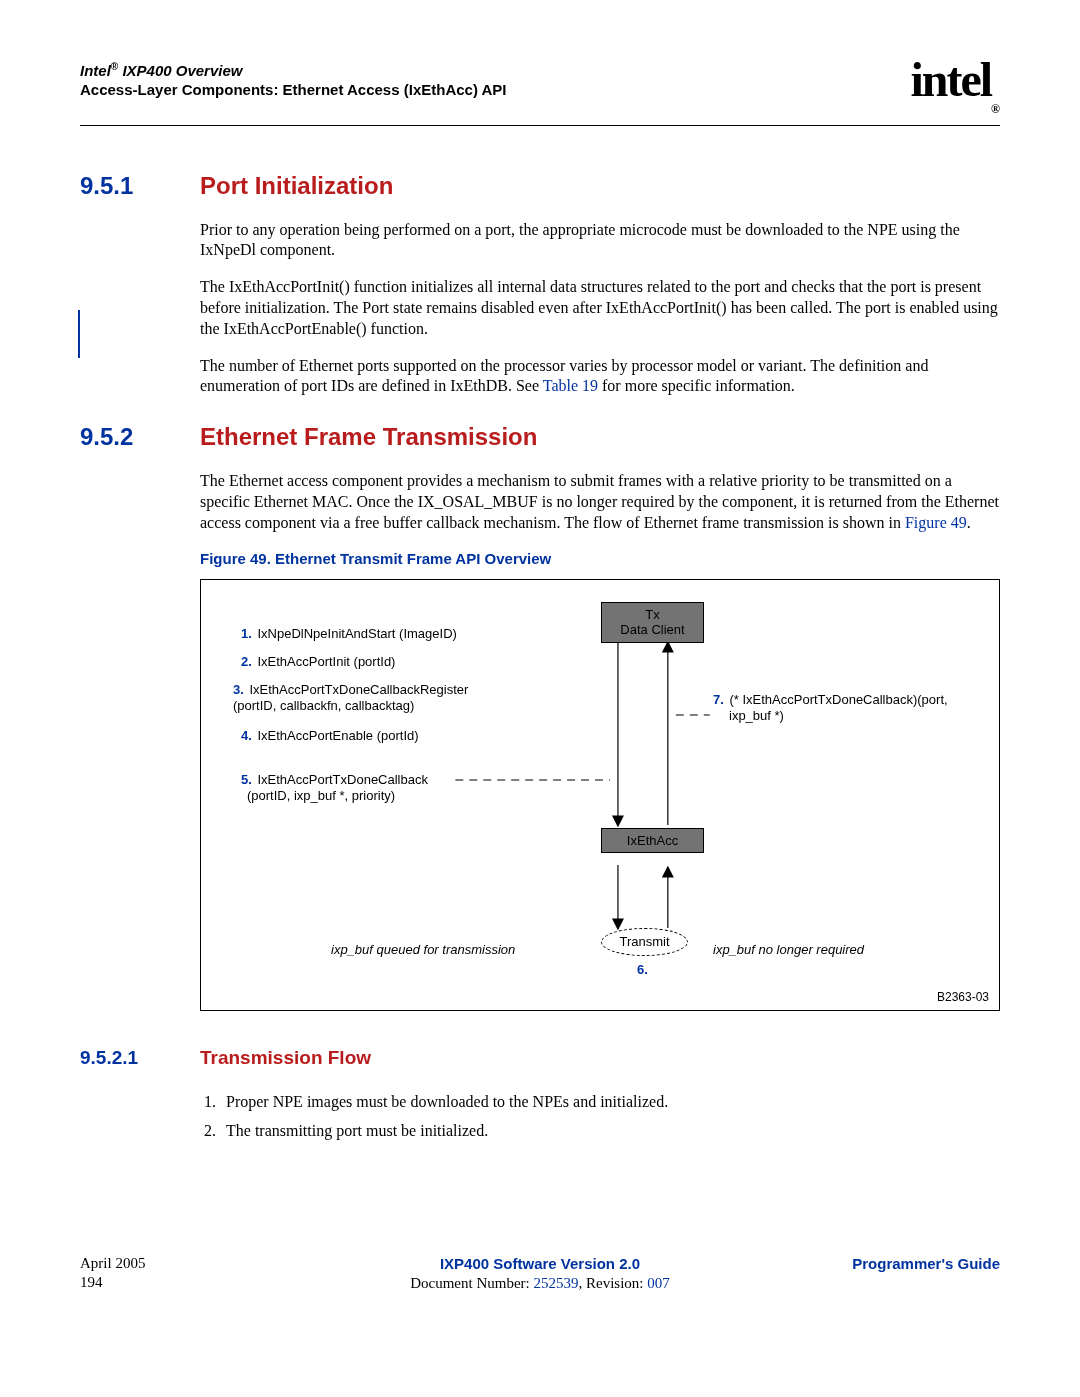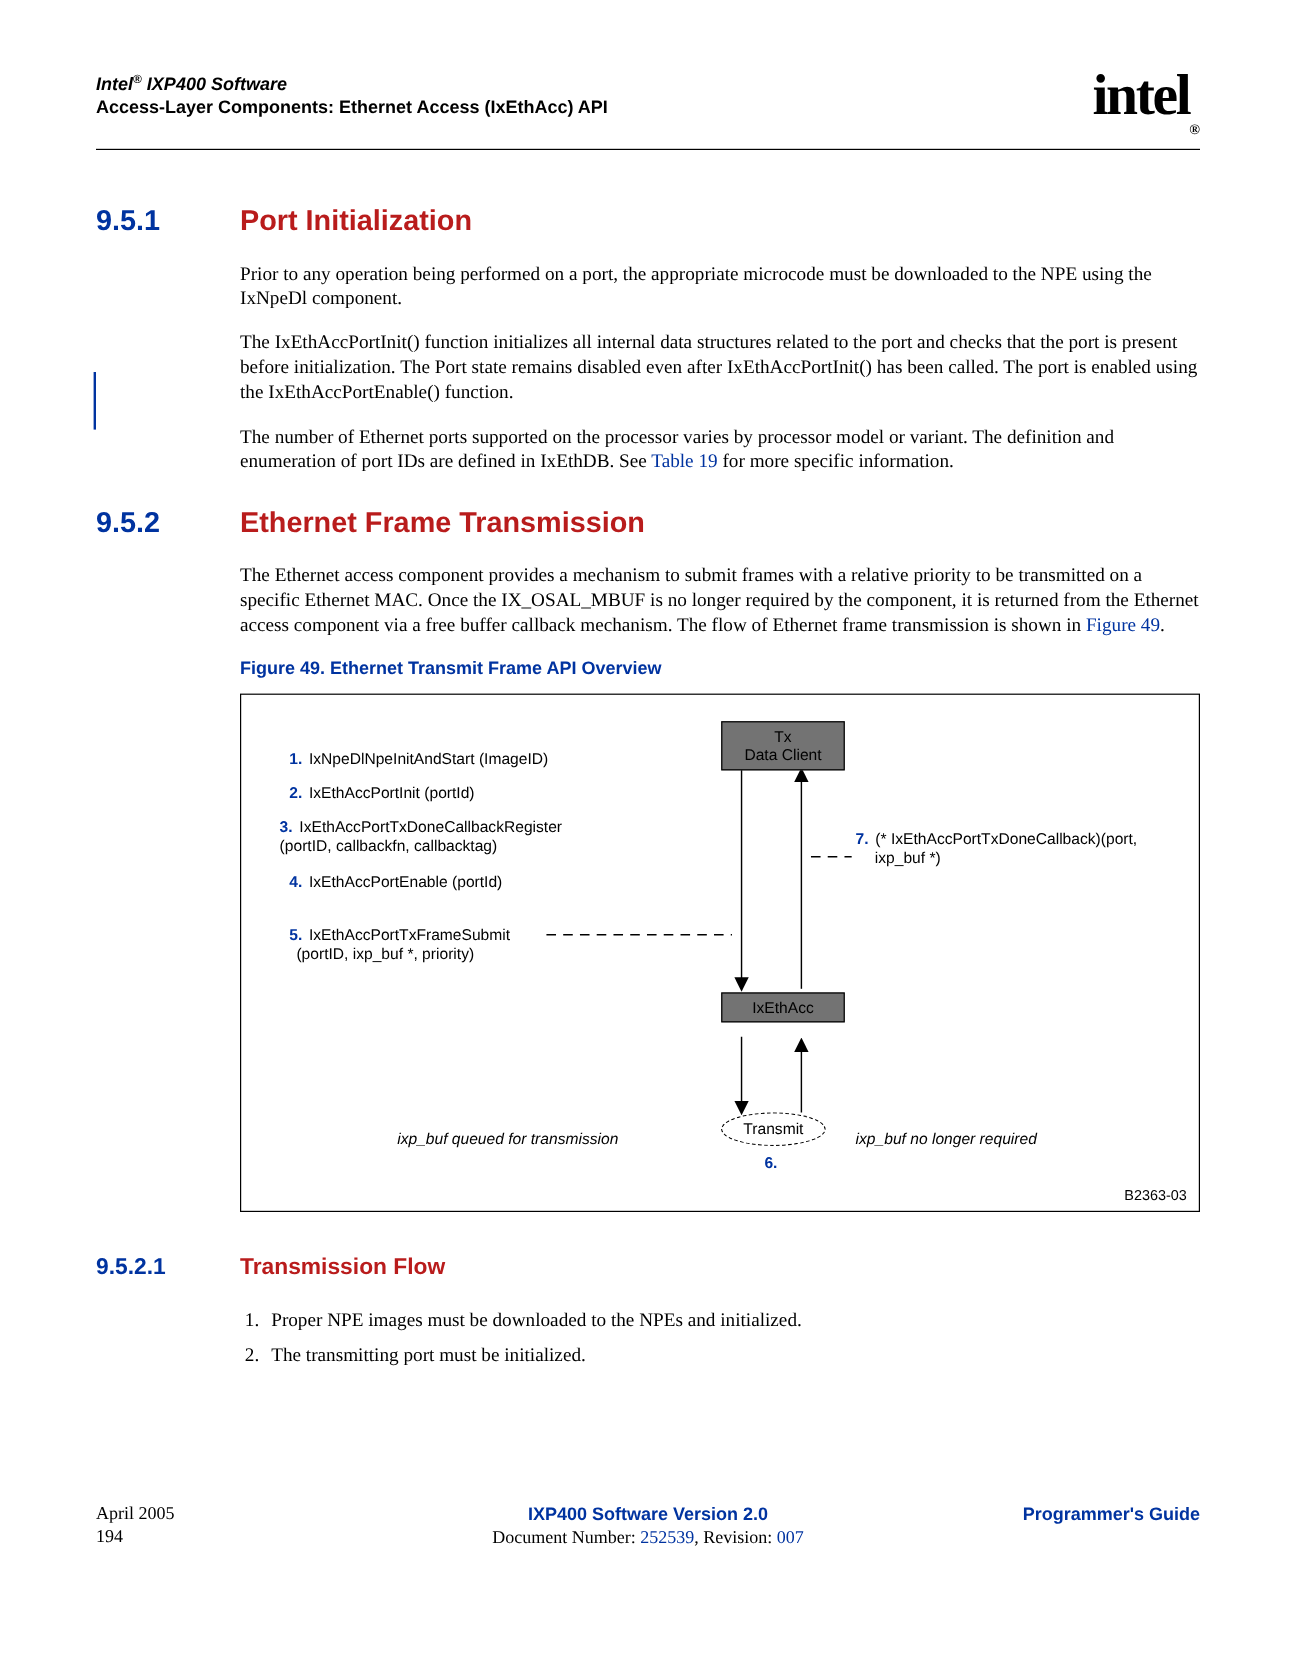--- a/index.html
+++ b/index.html
@@ -190,21 +190,21 @@
 </style>
 </head>
 <body>
 
 <div class="page">
   <div class="change-bar"></div>
 
   <div class="header-row">
     <div>
       <div class="header-text">
-        <span>Intel</span><span style="font-size:10px;vertical-align:super;font-style:normal">®</span><span> IXP400 Software</span>
+        <span>Intel</span><span style="font-size:10px;vertical-align:super;font-style:normal">®</span><span> IXP400 Overview</span>
       </div>
       <div class="header-sub">Access-Layer Components: Ethernet Access (IxEthAcc) API</div>
     </div>
     <div class="logo">
       <span>intel</span><span class="reg">®</span>
     </div>
   </div>
   <div class="rule"></div>
 
   <div class="section-row">
@@ -250,21 +250,21 @@
 
     <div class="fig-box" style="left:400px;top:22px;width:85px;white-space:pre-line;line-height:1.2">Tx
 Data Client</div>
     <div class="fig-box" style="left:400px;top:248px;width:85px">IxEthAcc</div>
     <div class="fig-ellipse" style="left:400px;top:348px;width:85px;height:26px">Transmit</div>
 
     <div class="fig-text" style="left:40px;top:46px"><span class="step-num">1.</span><span> IxNpeDlNpeInitAndStart (ImageID)</span></div>
     <div class="fig-text" style="left:40px;top:74px"><span class="step-num">2.</span><span> IxEthAccPortInit (portId)</span></div>
     <div class="fig-text" style="left:32px;top:102px;line-height:1.3"><span class="step-num">3.</span><span> IxEthAccPortTxDoneCallbackRegister</span><br><span style="margin-left:0">(portID, callbackfn, callbacktag)</span></div>
     <div class="fig-text" style="left:40px;top:148px"><span class="step-num">4.</span><span> IxEthAccPortEnable (portId)</span></div>
-    <div class="fig-text" style="left:40px;top:192px;line-height:1.3"><span class="step-num">5.</span><span> IxEthAccPortTxFrameSubmit</span><br><span style="margin-left:6px">(portID, ixp_buf *, priority)</span></div>
+    <div class="fig-text" style="left:40px;top:192px;line-height:1.3"><span class="step-num">5.</span><span> IxEthAccPortTxDoneCallback</span><br><span style="margin-left:6px">(portID, ixp_buf *, priority)</span></div>
 
     <div class="fig-text" style="left:512px;top:112px;line-height:1.3"><span class="step-num">7.</span><span> (* IxEthAccPortTxDoneCallback)(port,</span><br><span style="margin-left:16px">ixp_buf *)</span></div>
 
     <div class="fig-text fig-italic" style="left:130px;top:318px">ixp_buf queued for transmission</div>
     <div class="fig-text fig-italic" style="left:512px;top:318px">ixp_buf no longer required</div>
 
     <div class="fig-text" style="left:436px;top:382px"><span class="step-num">6.</span></div>
 
     <div class="fig-id">B2363-03</div>
   </div>

